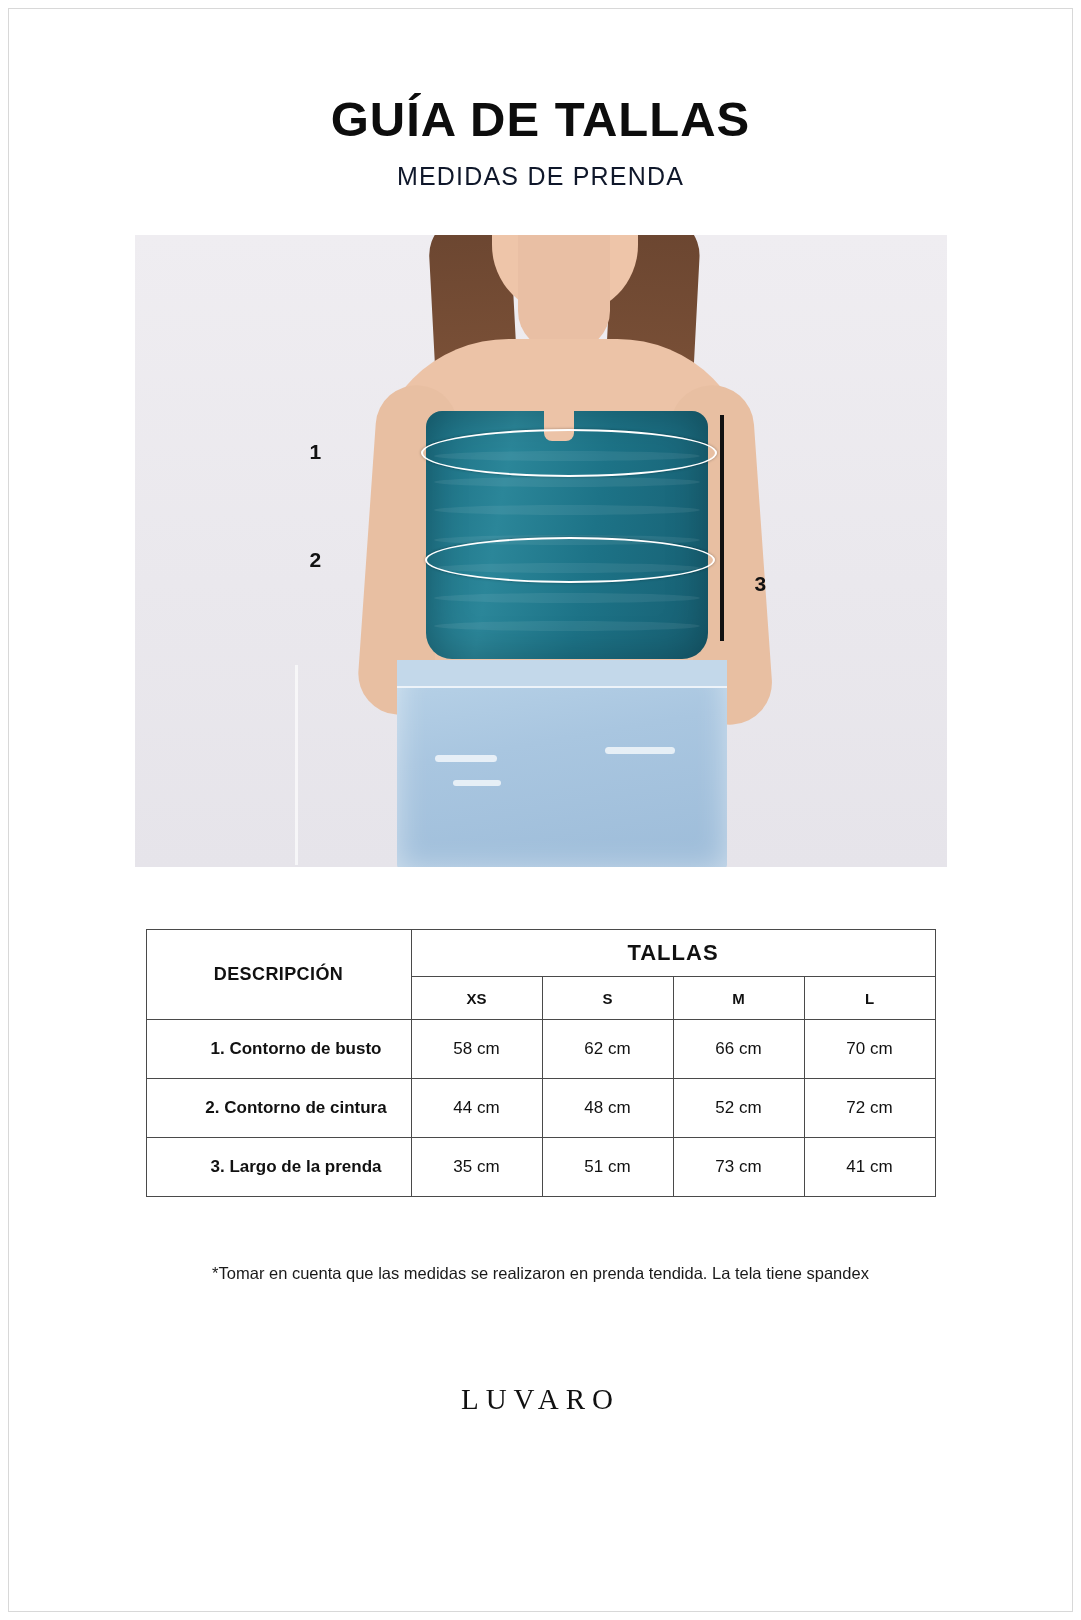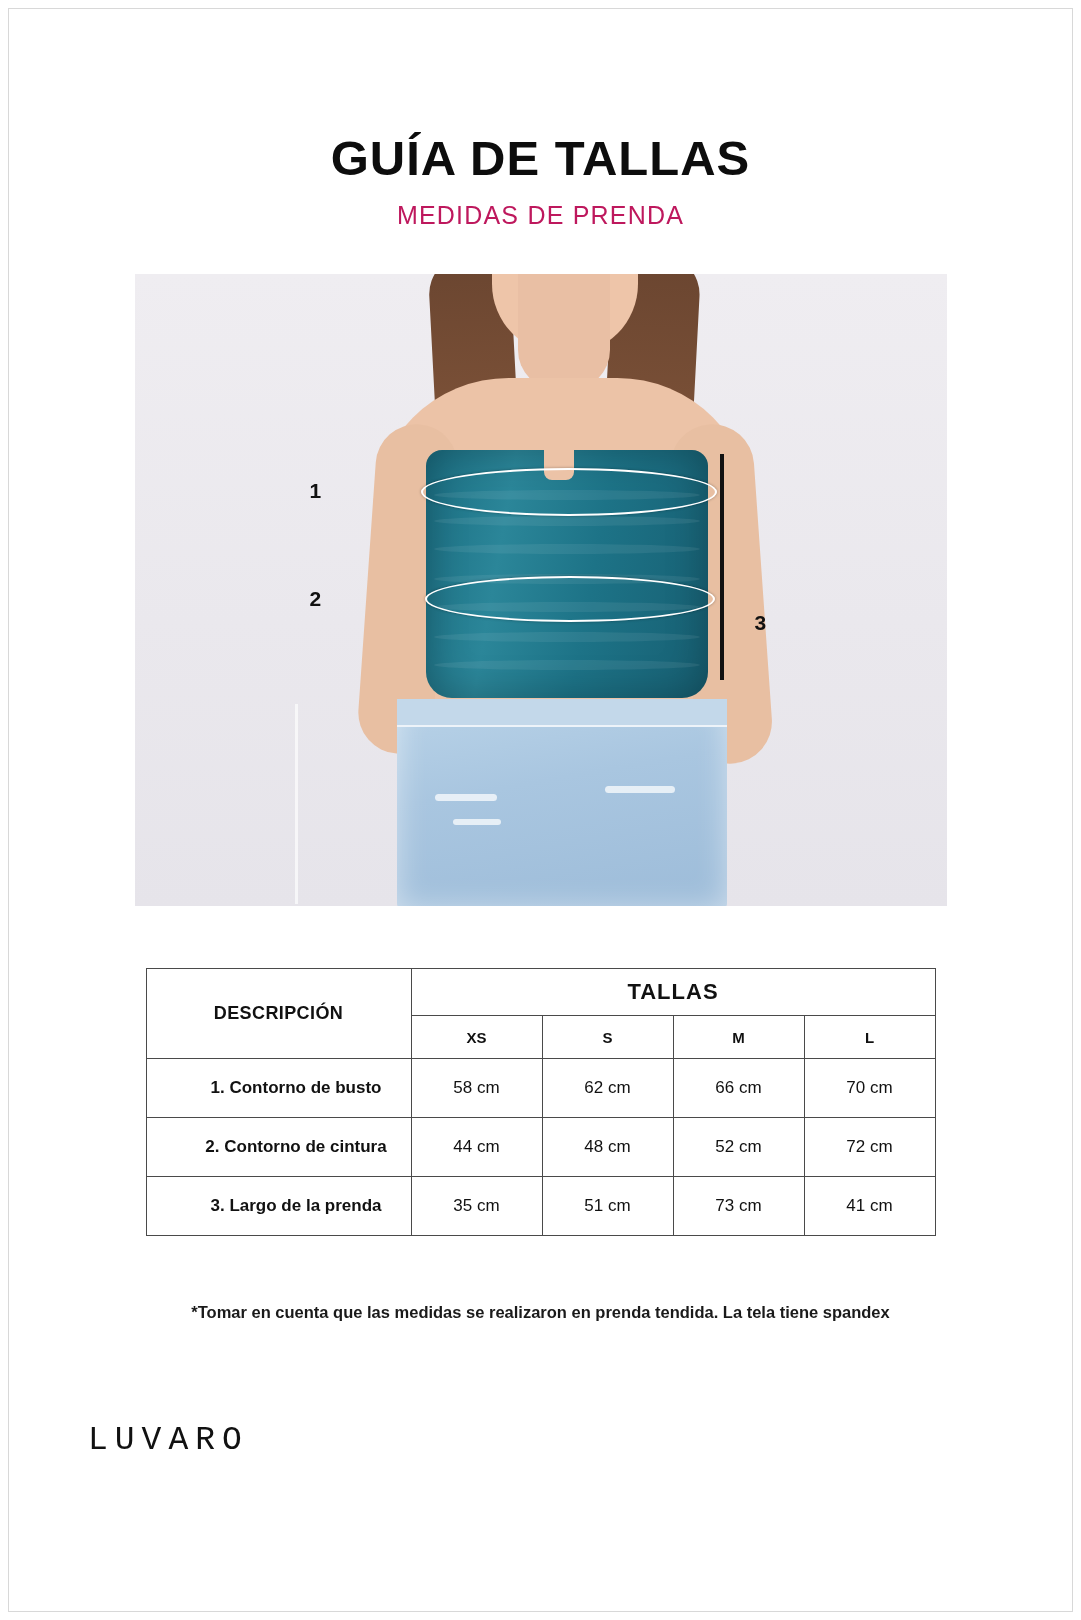--- a/index.html
+++ b/index.html
@@ -24,41 +24,40 @@
     position: absolute;
     left: 8px;
     top: 8px;
     right: 8px;
     bottom: 8px;
     border: 1px solid #d8d8d8;
     pointer-events: none;
   }
   .content {
     position: relative;
-    padding: 0 88px;
-    margin-top: 39px;
+    padding: 0 32px;
   }
   .title {
     text-align: center;
     font-size: 49px;
     font-weight: bold;
     letter-spacing: 1px;
     margin: 0;
     padding-top: 94px;
     line-height: 1.05;
     color: #0d0d0d;
   }
   .subtitle {
     text-align: center;
     font-size: 25px;
     font-weight: normal;
     letter-spacing: 1.2px;
     margin: 0;
     padding-top: 17px;
-    color: #be185d;
+    color: #0f172a;
   }
 
   
   .figure-wrap {
     position: relative;
     margin: 44px auto 0;
     width: 812px;
     height: 632px;
   }
   .photo {
@@ -266,28 +265,28 @@
   }
 
   
   .note {
     margin: 64px auto 0;
     width: 800px;
     text-align: center;
     font-size: 16.5px;
     line-height: 1.55;
     color: #1a1a1a;
-    font-weight: bold;
   }
   .brand {
     margin-top: 96px;
-    font-size: 33px;
+    text-align: center;
+    font-size: 29px;
     letter-spacing: 7px;
     color: #111111;
-    font-family: Liberation Mono, monospace;
+    font-family: Liberation Serif, serif;
   }
 </style>
 </head>
 <body>
 
 <div class="page">
   <div class="page-border"></div>
 
   <div class="content">
 

